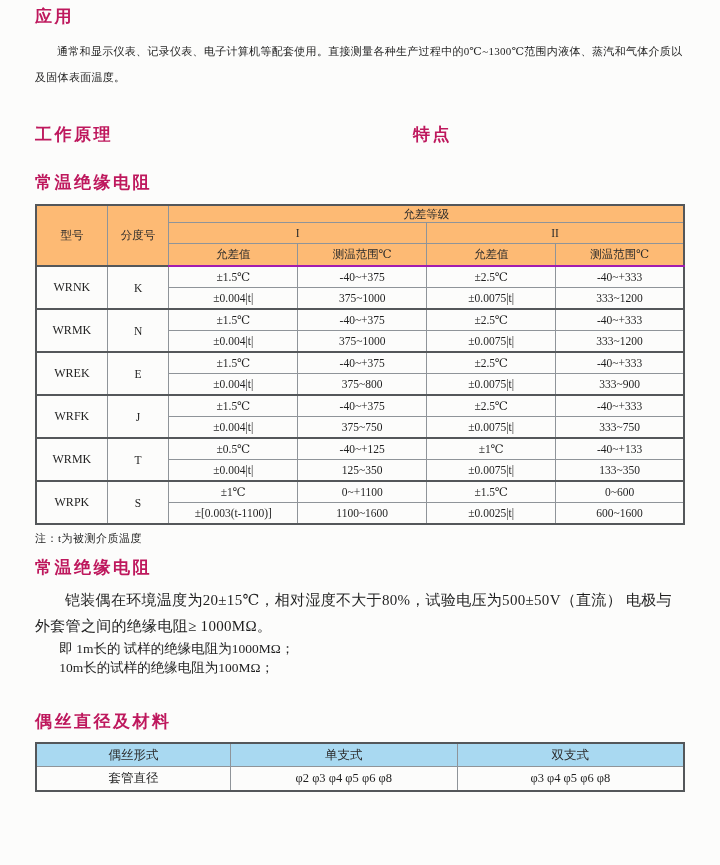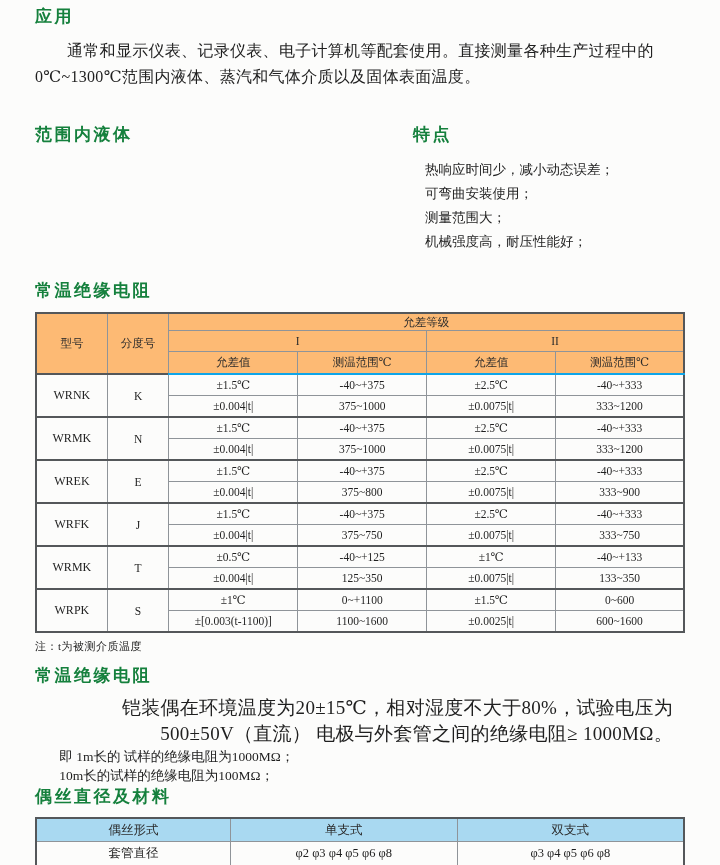--- a/index.html
+++ b/index.html
@@ -6,84 +6,78 @@
   body {
     width:720px; height:865px;
     background:#fcfcfb;
     font-family:"Liberation Serif","DejaVu Serif",serif;
     color:#1f1f1f;
     overflow:hidden;
   }
   .content { box-sizing:border-box; width:720px; padding:6px 35px 0 35px; }
 
   .sec-title {
-    color:#15803d; font-size:17px; font-weight:bold;
+    color:#be185d; font-size:17px; font-weight:bold;
     letter-spacing:2.5px; margin:0; line-height:22px;
     font-family:"Liberation Serif","DejaVu Serif",serif;
   }
 
-  .app-para { font-size:16px; line-height:26px; text-indent:2em; margin:10px 0 8px; letter-spacing:0.3px; }
+  .app-para { font-size:11px; line-height:26px; text-indent:2em; margin:10px 0 8px; letter-spacing:0.3px; }
 
   .two-col { display:flex; margin-top:34px; }
   .col-left { width:340px; }
   .col-right { margin-left:38px; flex:1; }
   .principle-para { font-size:13.5px; line-height:25px; text-indent:2em; margin:12px 0 0; }
   .features-list { margin:12px 0 0; padding:0 0 0 12px; list-style:none; font-size:13.5px; line-height:24px; }
 
   .range-title { margin-top:26px; }
 
   table.tol {
     border-collapse:collapse; width:100%; margin-top:10px;
     table-layout:fixed; font-size:11.5px; border:2px solid #54575a;
   }
   table.tol th, table.tol td { border:1px solid #8f9499; text-align:center; padding:0 2px; overflow:hidden; }
   table.tol th { background:#fdba74; font-weight:normal; color:#2b2b2b; }
   table.tol thead tr.h1 th { height:16px; }
   table.tol thead tr.h2 th { height:20px; }
-  table.tol thead tr.h3 th { height:21px; border-bottom:2px solid #0ea5e9; }
+  table.tol thead tr.h3 th { height:21px; border-bottom:2px solid #a21caf; }
   table.tol thead th.span3 { height:auto; }
   table.tol td { height:20px; }
   table.tol td.model { font-size:12px; }
   table.tol tr.grp td { border-top:2px solid #54575a; }
 
   .note { font-size:11px; margin-top:6px; letter-spacing:0.5px; }
 
   .ins-title { margin-top:0; }
-  .ins-para { font-size:19px; line-height:26px; text-indent:2em; margin:8px 12px 0; letter-spacing:0.3px;text-align:right; }
+  .ins-para { font-size:15px; line-height:26px; text-indent:2em; margin:8px 0 0; letter-spacing:0.3px; }
   .ins-line { font-size:13.5px; line-height:19px; margin:0; padding-left:1.8em; }
 
-  .wire-title { margin-top:1px; }
+  .wire-title { margin-top:34px; }
   table.wire {
     border-collapse:collapse; width:100%; margin-top:9px;
     table-layout:fixed; font-size:12.5px; border:2px solid #54575a;
   }
   table.wire th, table.wire td { border:1px solid #8f9499; text-align:center; padding:0 7px;font-family:Liberation Serif, serif; }
   table.wire th { background:#a9d9f1; font-weight:normal; color:#2b2b2b; height:22px; }
   table.wire td.dia { height:23px; }
 </style>
 </head>
 <body>
 
 <div class="content">
 
   <h2 class="sec-title">应用</h2>
   <p class="app-para">通常和显示仪表、记录仪表、电子计算机等配套使用。直接测量各种生产过程中的0℃~1300℃范围内液体、蒸汽和气体介质以及固体表面温度。</p>
 
   <div class="two-col">
     <div class="col-left">
-      <h2 class="sec-title">范围内液体</h2>
+      <h2 class="sec-title">工作原理</h2>
     </div>
     <div class="col-right">
       <h2 class="sec-title">特点</h2>
-      <ul class="features-list">
-        <li>热响应时间少，减小动态误差；</li>
-        <li>可弯曲安装使用；</li>
-        <li>测量范围大；</li>
-        <li>机械强度高，耐压性能好；</li>
-      </ul>
     </div>
   </div>
 
   <h2 class="sec-title range-title">常温绝缘电阻</h2>
 
   <table class="tol">
     <colgroup>
       <col style="width:11%">
         <col style="width:9.5%">
       <col style="width:19.9%">

